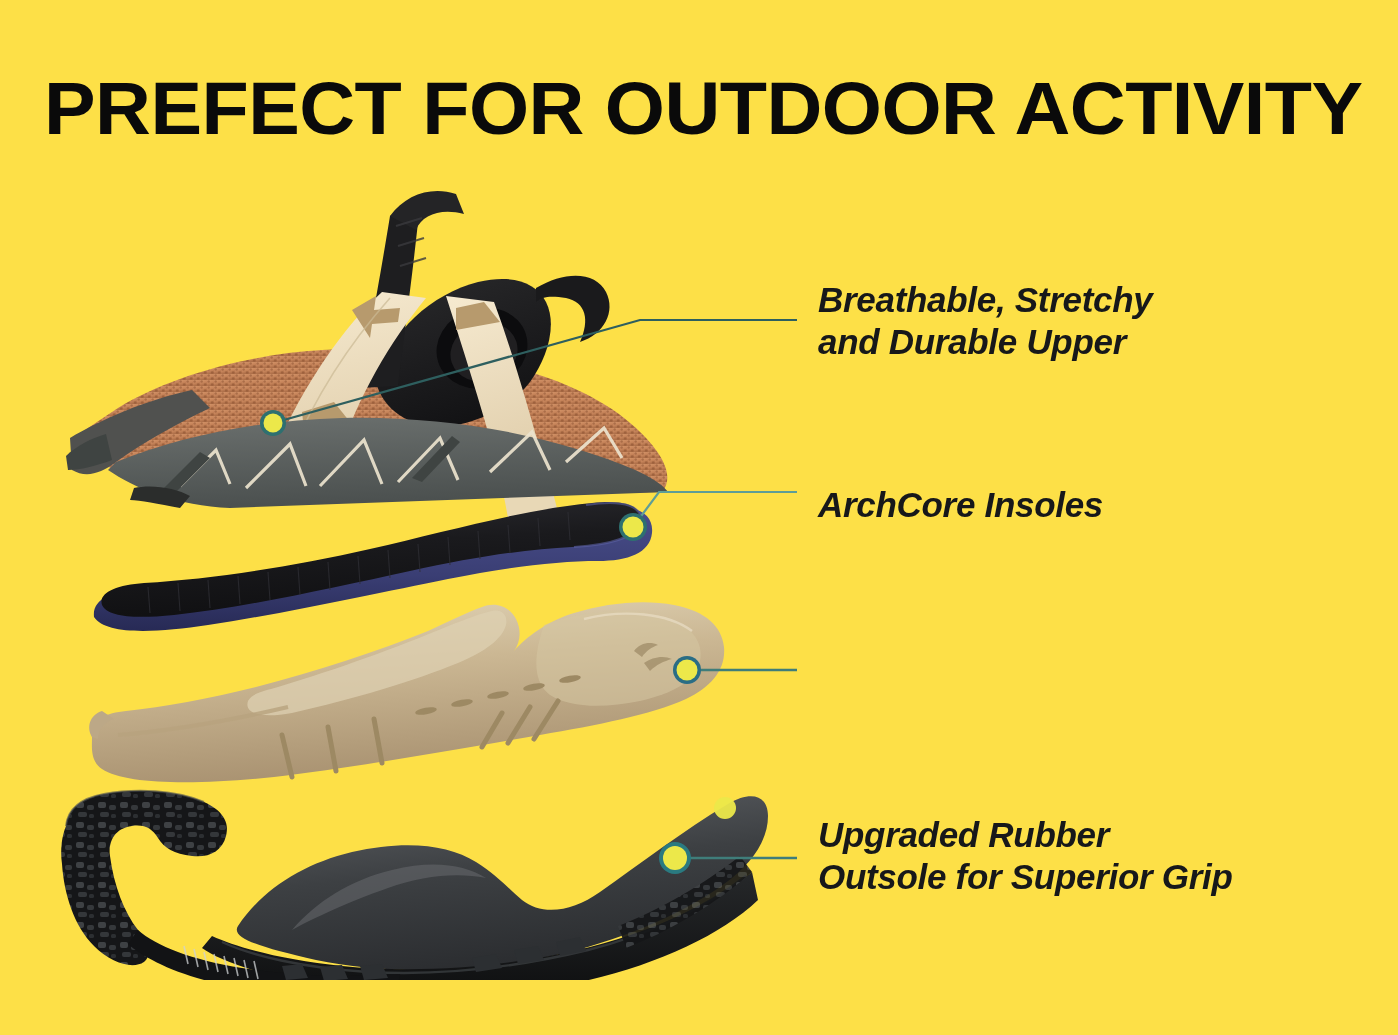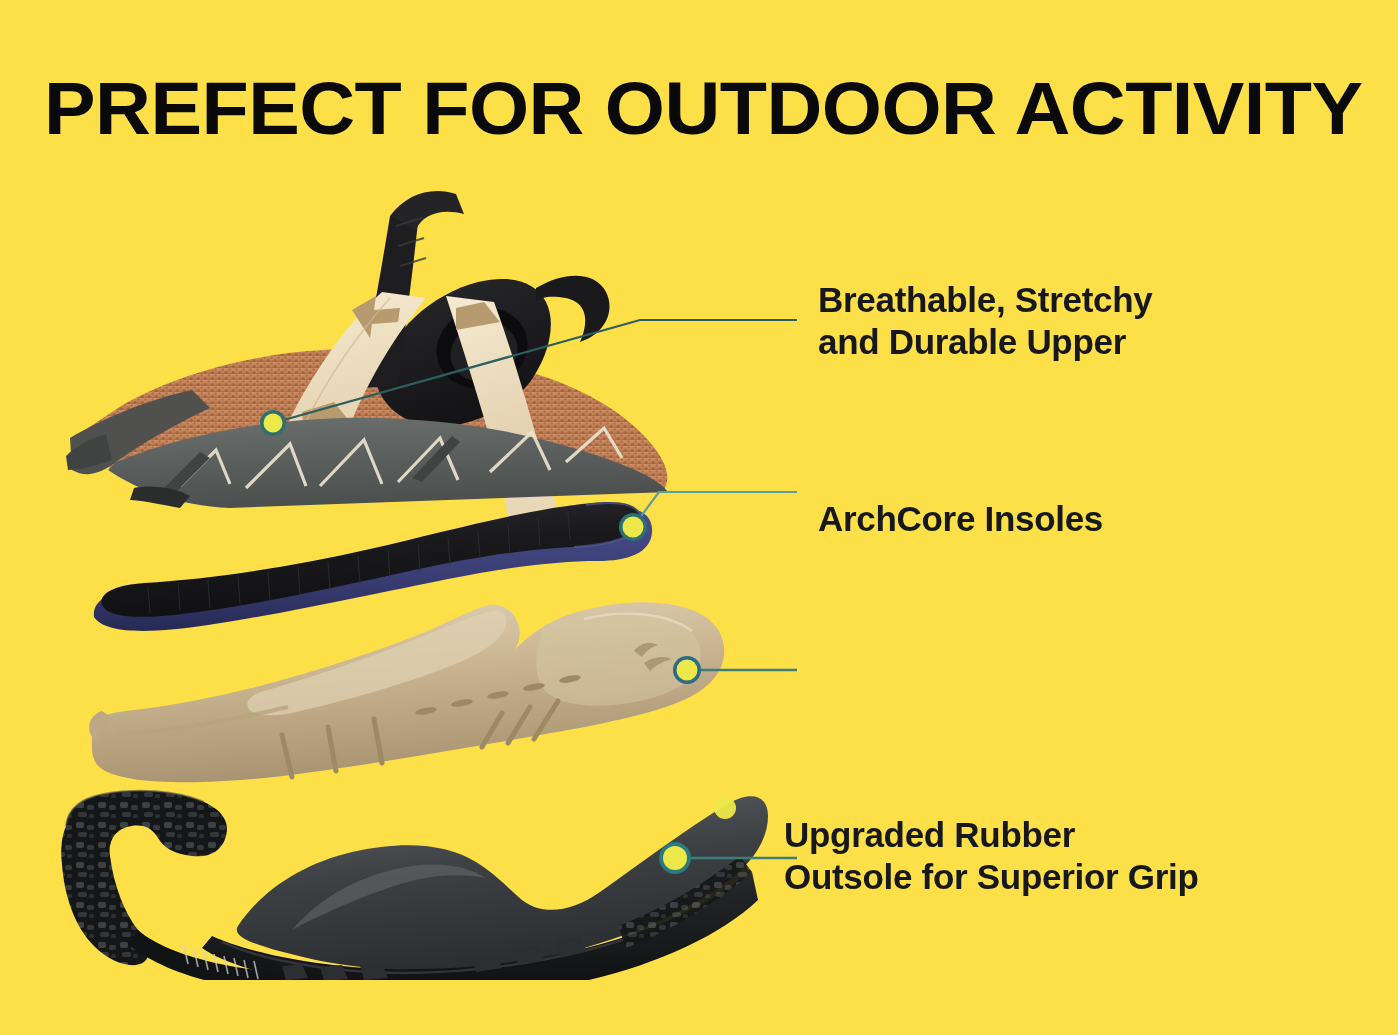--- a/index.html
+++ b/index.html
@@ -43,25 +43,26 @@
   
   .callout-label {
     position: absolute;
     color: #17181a;
     font-family: "Liberation Sans", sans-serif;
     font-weight: 700;
     font-size: 35px;
     line-height: 42px;
     letter-spacing: -0.3px;
     white-space: pre-line;
+    font-style: italic;
   }
   #label-upper   { left: 818px; top: 279px; }
-  #label-insole  { left: 818px; top: 498px; text-align: right; }
+  #label-insole  { left: 818px; top: 484px; text-align: right; }
   #label-eva     { left: 818px; top: 624px; }
-  #label-outsole { left: 784px; top: 814px; }
+  #label-outsole { left: 818px; top: 814px; }
 
   
   .art {
     position: absolute;
     pointer-events: none;
   }
   #art-upper   { left: 60px;  top: 170px; width: 720px;  height: 350px; }
   #art-insole  { left: 88px;  top: 495px; width: 600px;  height: 145px; }
   #art-eva     { left: 78px;  top: 595px; width: 660px;  height: 200px; }
   #art-outsole { left: 52px;  top: 760px; width: 720px;  height: 220px; }

